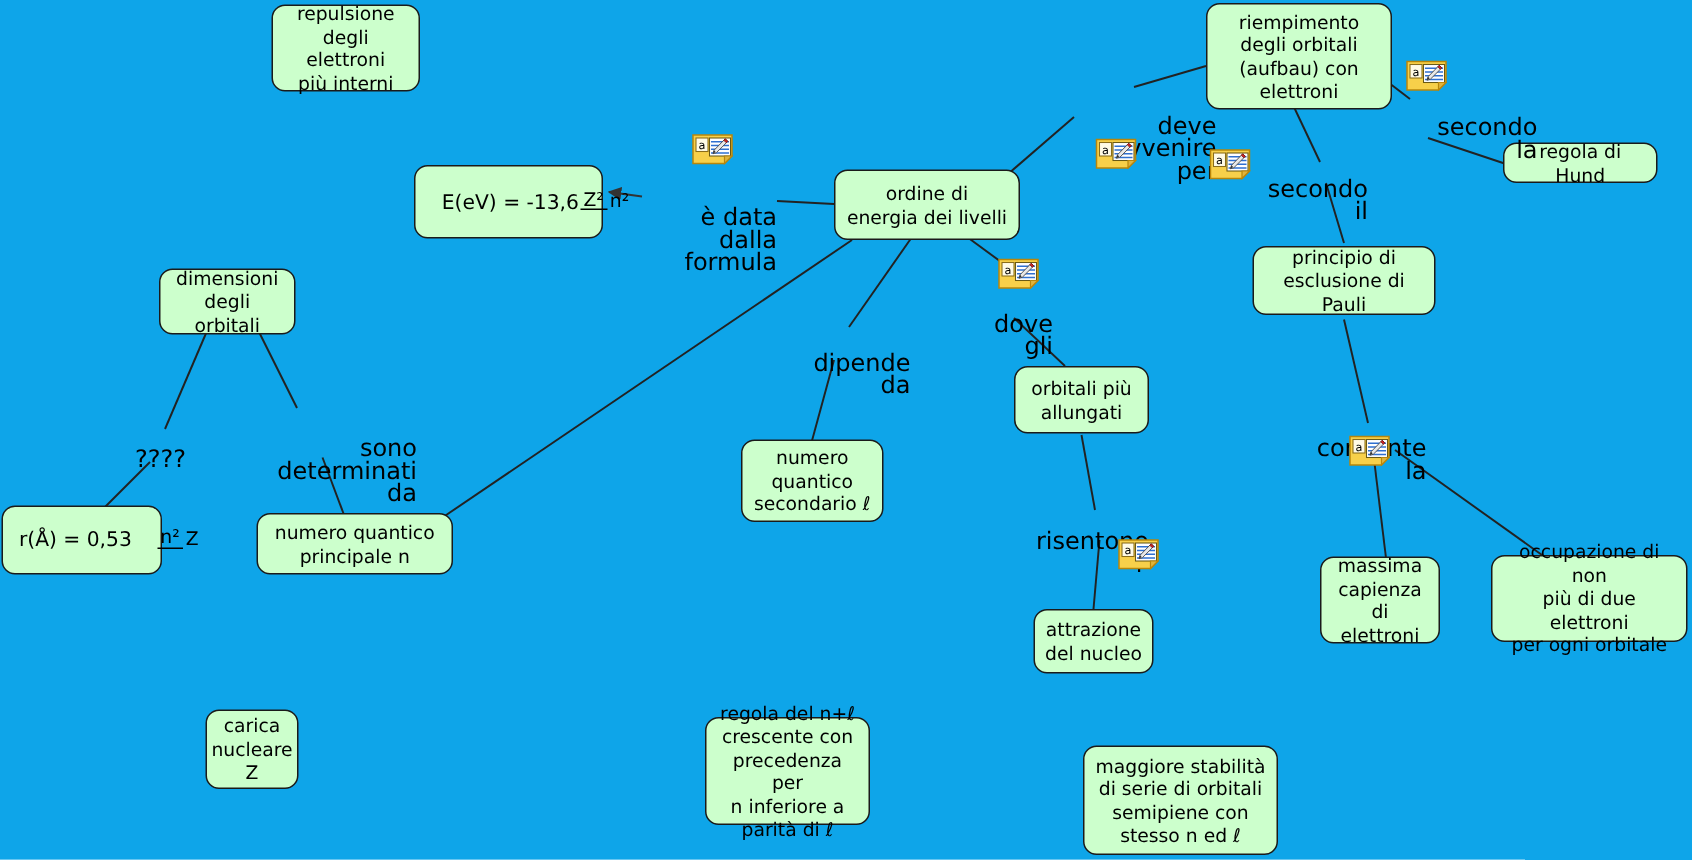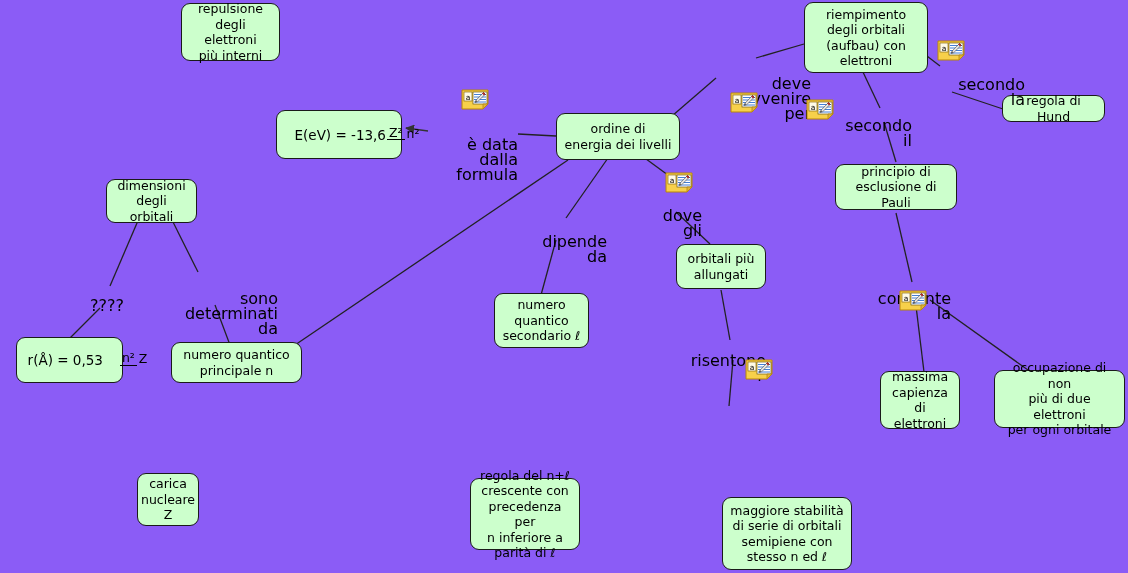--- a/index.html
+++ b/index.html
@@ -8,21 +8,21 @@
     background: #ffffff;
   }
   body {
     font-family: "DejaVu Sans", sans-serif;
     width: 1128px; height: 573px;
     overflow: hidden;
   }
   #canvas {
     position: relative;
     width: 1128px; height: 573px;
-    background: #8b5cf6;
+    background: #0ea5e9;
   }
   #edges {
     position: absolute; left: 0; top: 0;
     width: 1128px; height: 573px;
     pointer-events: none;
   }
   .node {
     position: absolute;
     background: #ccffcc;
     border: 1.3px solid #1a1a1a;
@@ -160,21 +160,21 @@
   <div class="node" style="left:835px; top:164px; width:122px; height:46px;">
     <span>principio di
 esclusione di Pauli</span>
   </div>
 
   <div class="node" style="left:106px; top:179px; width:91px; height:44px;">
     <span>dimensioni
 degli orbitali</span>
   </div>
 
-  <div class="node formula" style="left:16px; top:337px; width:107px; height:46px;gap:16px;">
+  <div class="node formula" style="left:1px; top:337px; width:107px; height:46px;gap:16px;">
     <span>r(Å) =  0,53</span>
       <span class="frac">
         <span class="num">n²</span>
         <span class="den">Z</span>
       </span>
   </div>
 
   <div class="node" style="left:171px; top:342px; width:131px; height:41px;">
     <span>numero quantico
 principale n</span>
@@ -184,20 +184,24 @@
     <span>numero
 quantico
 secondario ℓ</span>
   </div>
 
   <div class="node" style="left:676px; top:244px; width:90px; height:45px;">
     <span>orbitali più
 allungati</span>
   </div>
 
+  <div class="node" style="left:689px; top:406px; width:80px; height:43px;">
+    <span>attrazione
+del nucleo</span>
+  </div>
 
   <div class="node" style="left:880px; top:371px; width:80px; height:58px;">
     <span>massima
 capienza
 di elettroni</span>
   </div>
 
   <div class="node" style="left:994px; top:370px; width:131px; height:58px;">
     <span>occupazione di non
 più di due elettroni

